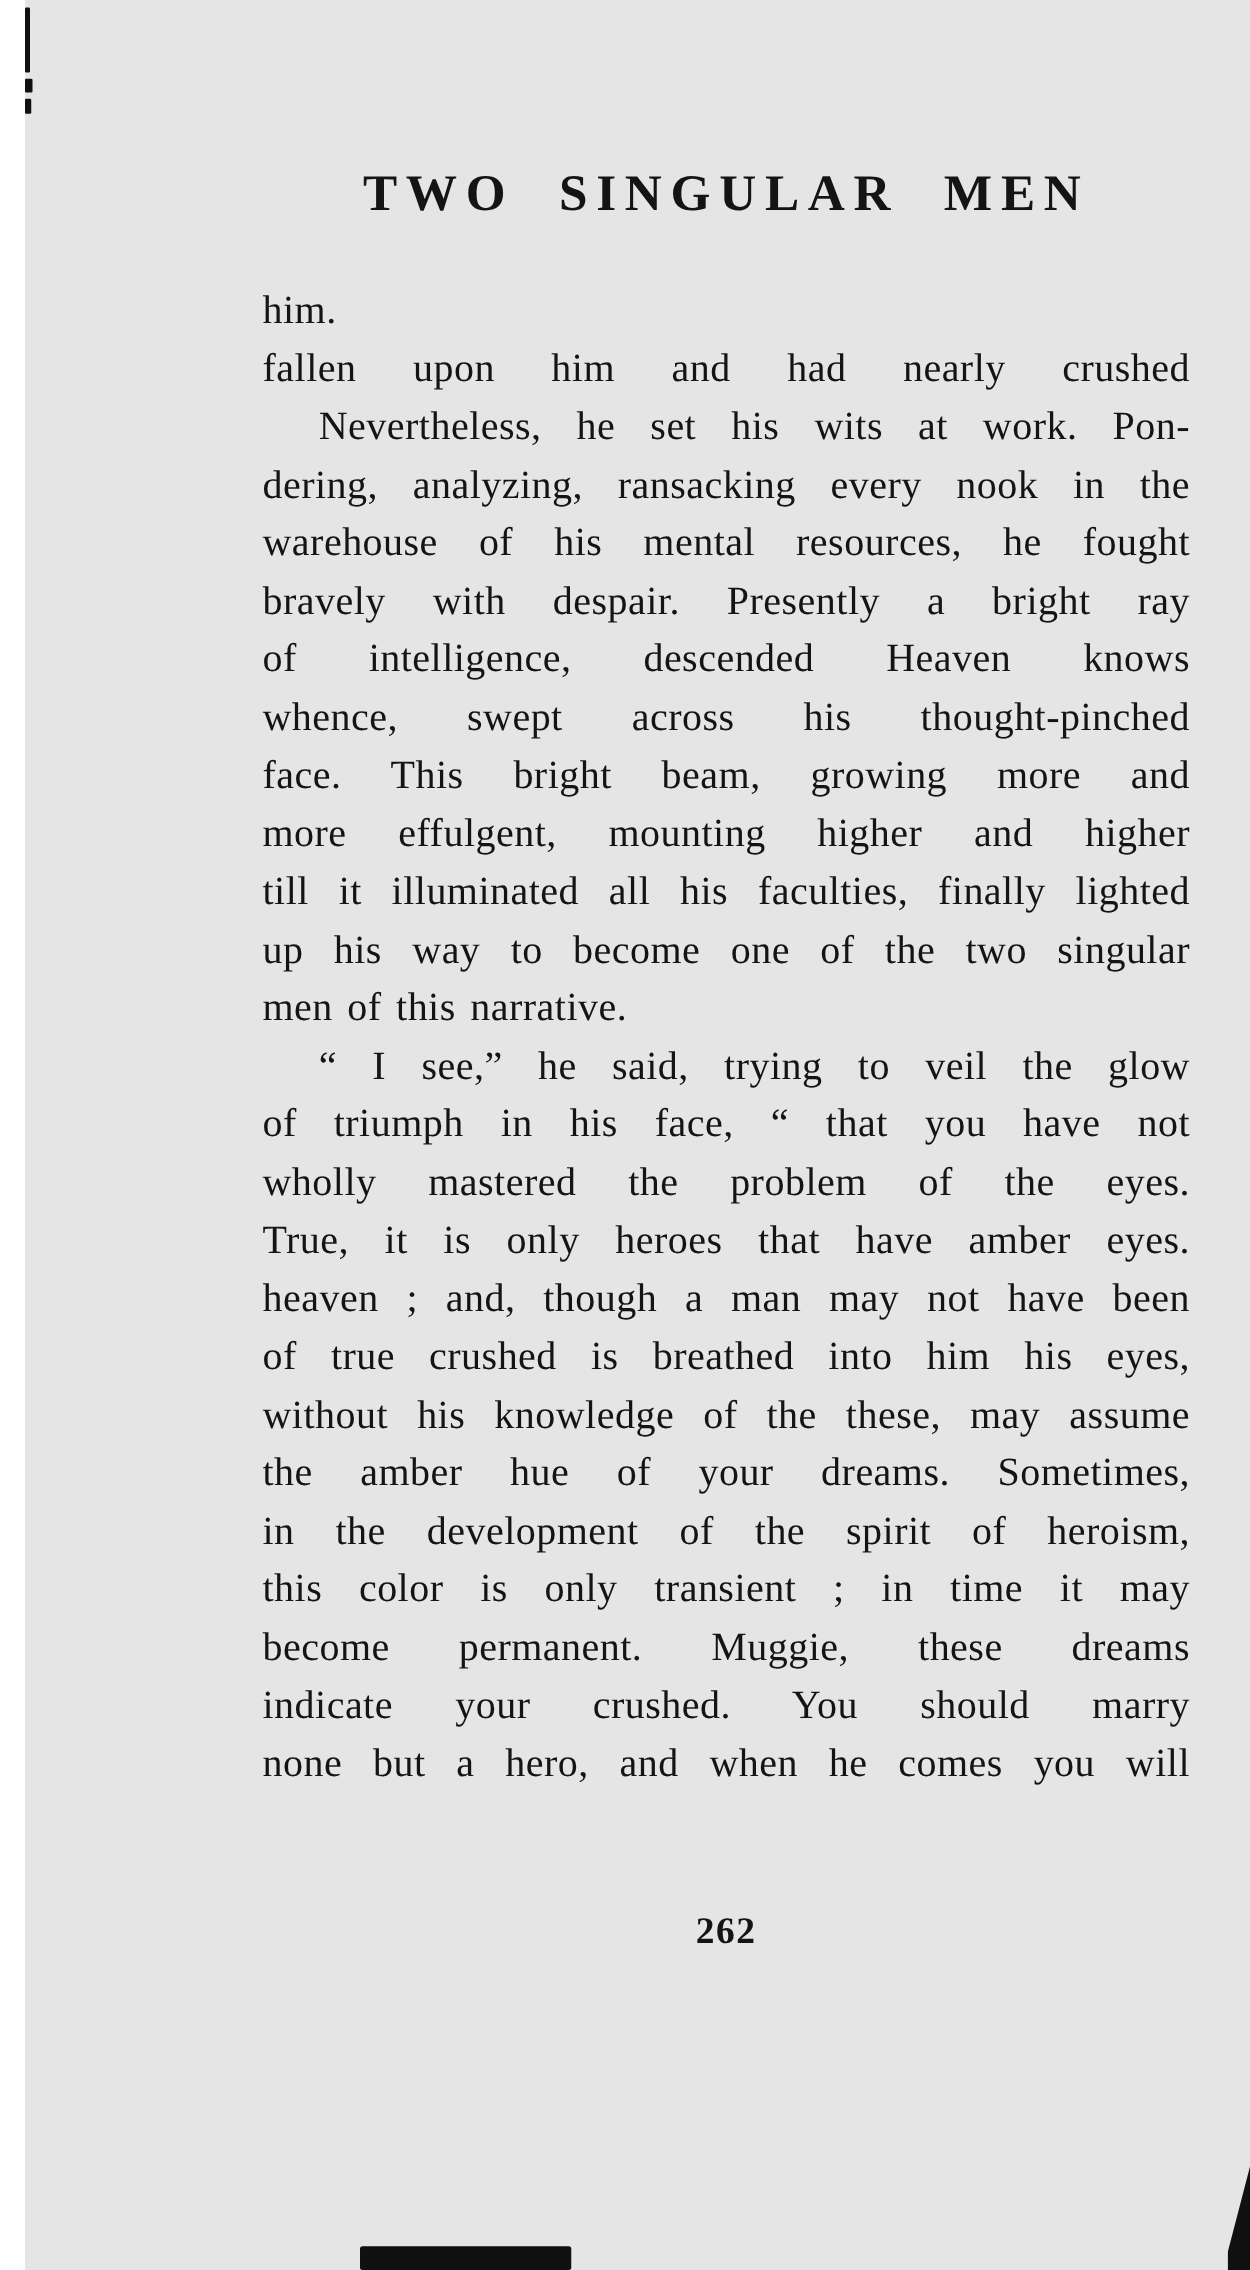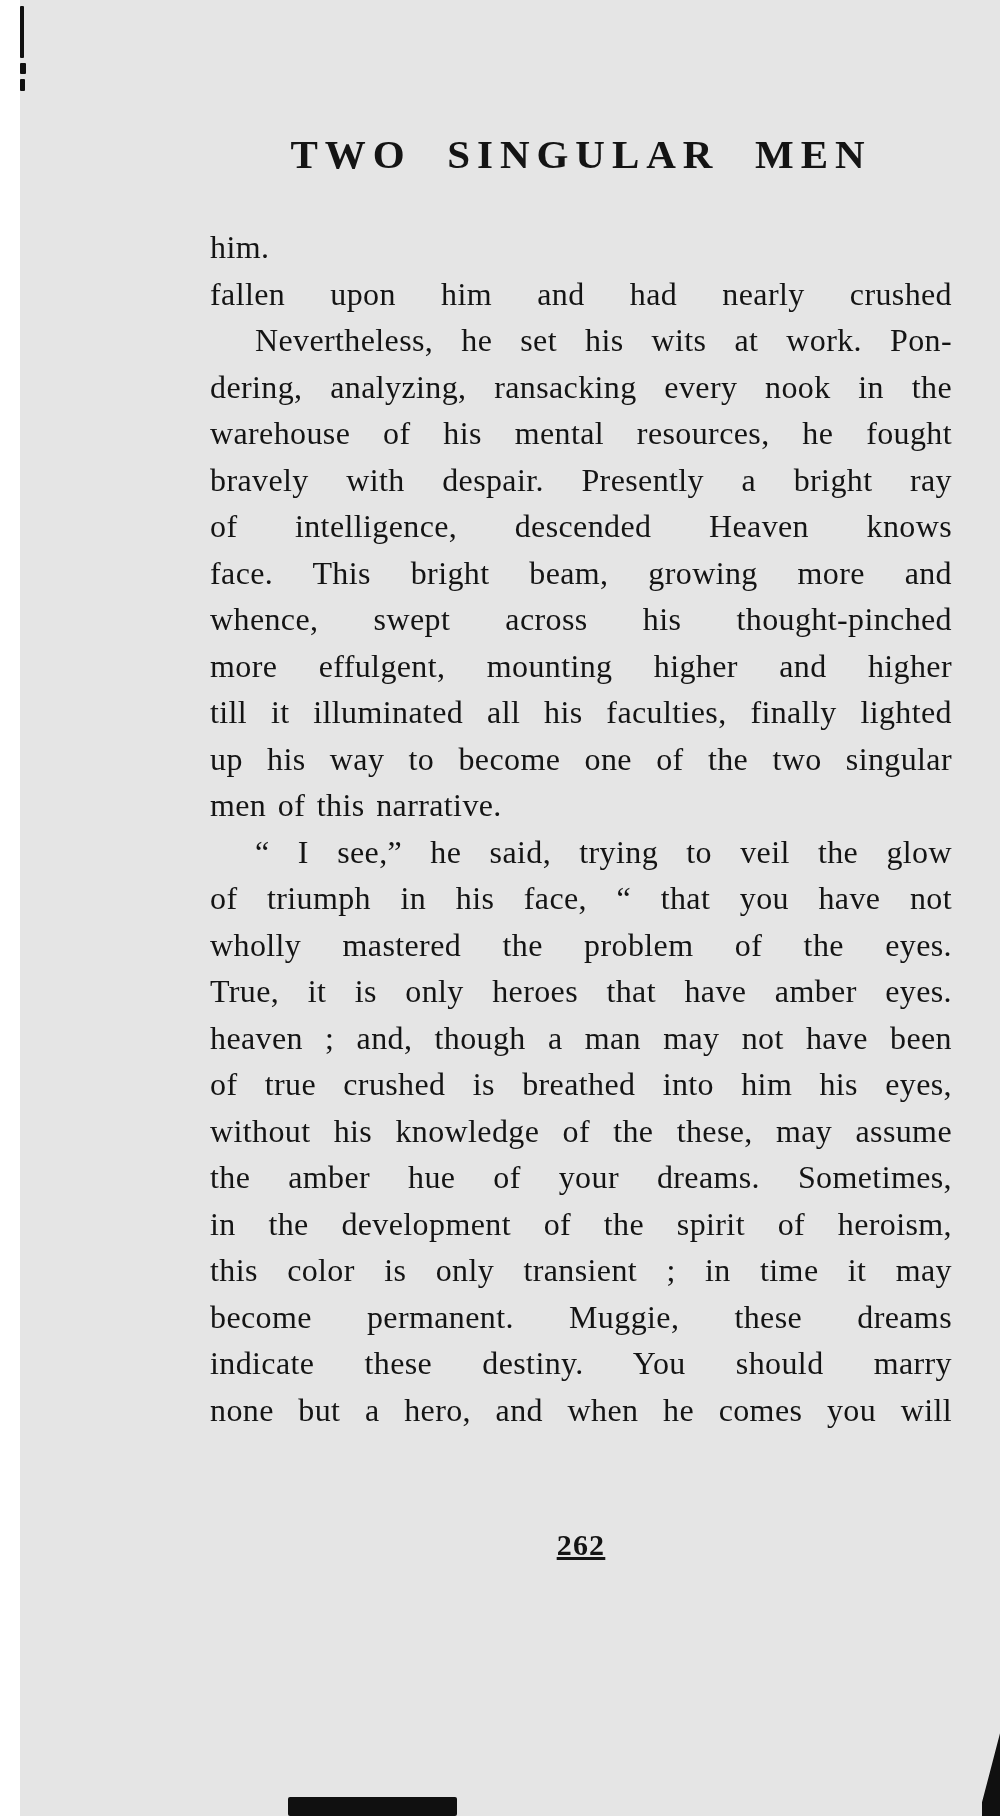--- a/index.html
+++ b/index.html
@@ -54,21 +54,20 @@
   }
   .page-number {
     position: absolute;
     left: 190px;
     top: 1528px;
     width: 742px;
     text-align: center;
     font-size: 30px;
     font-weight: bold;
     letter-spacing: 0.04em;
-    text-decoration: underline;
   }
   
   .artifact { position: absolute; }
   .art-left-line   { left: 0;   top: 6px;    width: 4px;   height: 52px;  border-radius: 1px; }
   .art-left-dash1  { left: 0;   top: 63px;   width: 6px;   height: 11px;  border-radius: 1px; }
   .art-left-dash2  { left: 0;   top: 79px;   width: 5px;   height: 12px;  border-radius: 1px; }
   .art-right-line  { left: 996px; top: 455px; width: 3px;  height: 690px; }
   .art-corner-blob {
     right: 0; top: 1645px; width: 38px; height: 171px;
     clip-path: polygon(100% 0, 84% 0, 55% 45%, 20% 75%, 0 92%, 0 100%, 100% 100%);
@@ -83,38 +82,38 @@
   <div class="title">TWO SINGULAR MEN</div>
 
   <div class="body-text">
       <div class="line no-just">him.</div>
       <div class="line">fallen upon him and had nearly crushed</div>
       <div class="line indent">Nevertheless, he set his wits at work. Pon-</div>
       <div class="line">dering, analyzing, ransacking every nook in the</div>
       <div class="line">warehouse of his mental resources, he fought</div>
       <div class="line">bravely with despair. Presently a bright ray</div>
       <div class="line">of intelligence, descended Heaven knows</div>
+      <div class="line">whence, swept across his thought-pinched</div>
       <div class="line">face. This bright beam, growing more and</div>
-      <div class="line">whence, swept across his thought-pinched</div>
       <div class="line">more effulgent, mounting higher and higher</div>
       <div class="line">till it illuminated all his faculties, finally lighted</div>
       <div class="line">up his way to become one of the two singular</div>
       <div class="line no-just">men of this narrative.</div>
       <div class="line indent">“ I see,” he said, trying to veil the glow</div>
       <div class="line">of triumph in his face, “ that you have not</div>
       <div class="line">wholly mastered the problem of the eyes.</div>
       <div class="line">True, it is only heroes that have amber eyes.</div>
       <div class="line">heaven ; and, though a man may not have been</div>
       <div class="line">of true crushed is breathed into him his eyes,</div>
       <div class="line">without his knowledge of the these, may assume</div>
       <div class="line">the amber hue of your dreams. Sometimes,</div>
       <div class="line">in the development of the spirit of heroism,</div>
       <div class="line">this color is only transient ; in time it may</div>
       <div class="line">become permanent. Muggie, these dreams</div>
-      <div class="line">indicate these destiny. You should marry</div>
+      <div class="line">indicate your crushed. You should marry</div>
       <div class="line">none but a hero, and when he comes you will</div>
     </div>
 
   <div class="page-number">262</div>
 
   <div class="artifact art-left-line" style="background: rgb(16, 16, 16);"></div>
   <div class="artifact art-left-dash1" style="background: rgb(16, 16, 16);"></div>
   <div class="artifact art-left-dash2" style="background: rgb(16, 16, 16);"></div>
   <div class="artifact art-right-line" style="background: rgb(16, 16, 16);"></div>
   <div class="artifact art-corner-blob" style="background: rgb(16, 16, 16);"></div>

